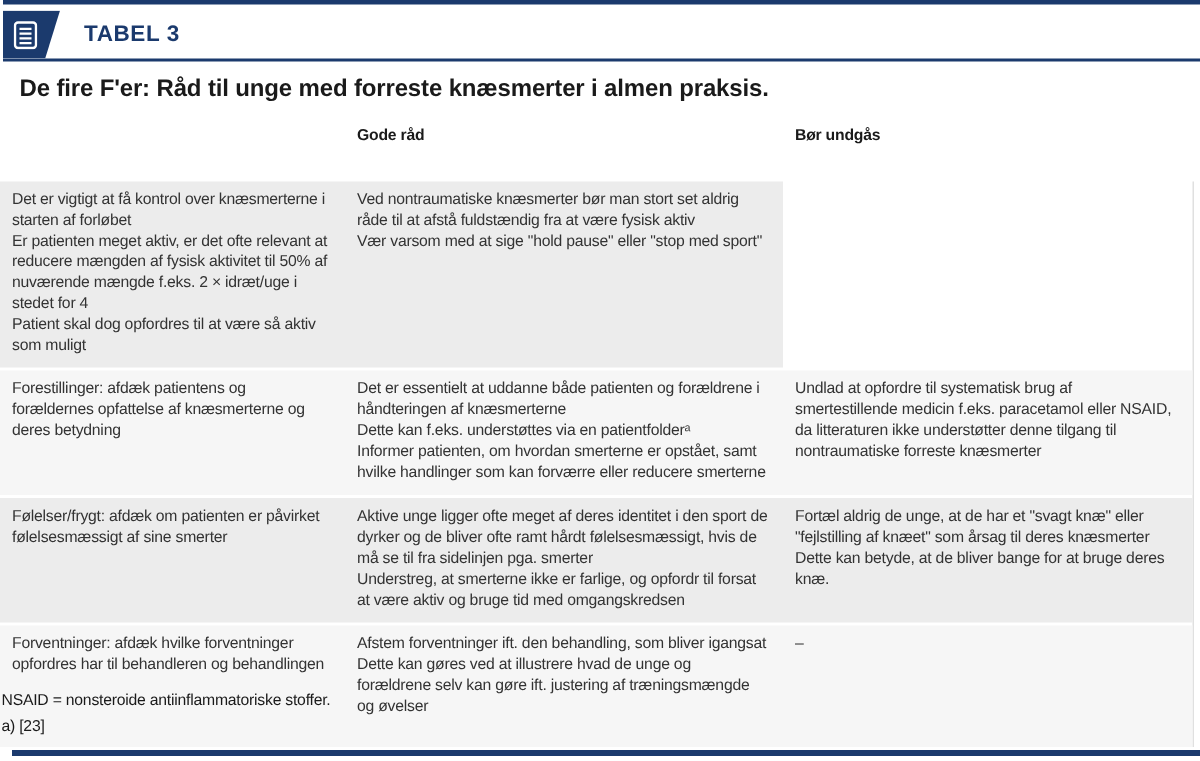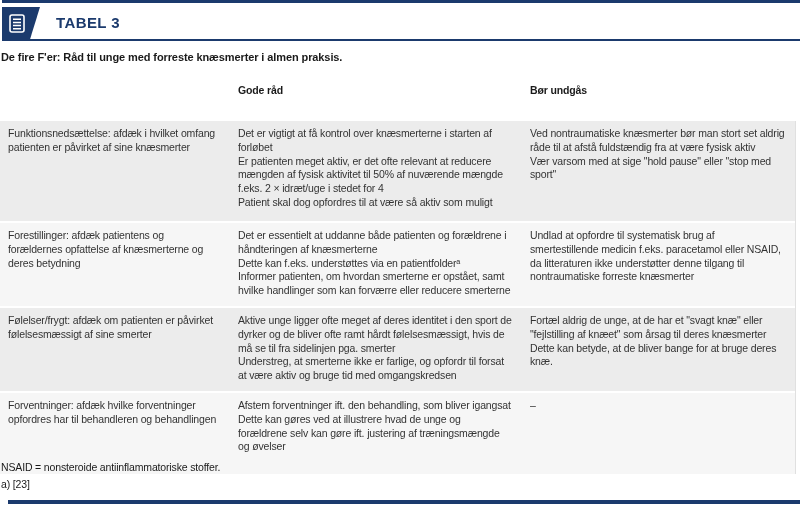--- a/index.html
+++ b/index.html
@@ -27,22 +27,22 @@
     clip-path: polygon(0 0, 100% 0, 74% 100%, 0 100%);
     display: flex; align-items: center; justify-content: flex-start;
     padding-left: 7px;
   }
   .table-title {
     position: absolute; left: 56px; top: 14px;
     font-size: 15px; font-weight: bold; color: #1b3a6d;
     letter-spacing: 0.4px;
   }
   .subtitle {
-    position: absolute; left: 1px; top: 51px;
-    font-size: 11px; font-weight: bold; color: #1a1a1a;
+    position: absolute; left: 13px; top: 51px;
+    font-size: 16px; font-weight: bold; color: #1a1a1a;
     letter-spacing: -0.1px;
   }
   .table-wrap { position: absolute; top: 80px; left: 0; width: 796px; }
   .col-header-row {
     display: grid; grid-template-columns: 230px 292px 1fr;
     background: #ffffff; padding: 4px 0 25px 0;
   }
   .col-header {
     font-size: 10.5px; font-weight: bold; color: #1a1a1a;
     padding-left: 8px;
@@ -98,23 +98,20 @@
 
 <div class="table-wrap">
   <div class="col-header-row">
     <div class="col-header"></div>
     <div class="col-header">Gode råd</div>
     <div class="col-header">Bør undgås</div>
   </div>
   <div class="tbody">
       <div class="row row-1">
         <div class="cell">
-          <p>Funktionsnedsættelse: afdæk i hvilket omfang patienten er påvirket af sine knæsmerter</p>
-        </div>
-        <div class="cell">
           <p>Det er vigtigt at få kontrol over knæsmerterne i starten af forløbet</p>
           <p>Er patienten meget aktiv, er det ofte relevant at reducere mængden af fysisk aktivitet til 50% af nuværende mængde f.eks. 2 × idræt/uge i stedet for 4</p>
           <p>Patient skal dog opfordres til at være så aktiv som muligt</p>
         </div>
         <div class="cell">
           <p>Ved nontraumatiske knæsmerter bør man stort set aldrig råde til at afstå fuldstændig fra at være fysisk aktiv</p>
           <p>Vær varsom med at sige "hold pause" eller "stop med sport"</p>
         </div>
       </div>
       <div class="row row-2">

